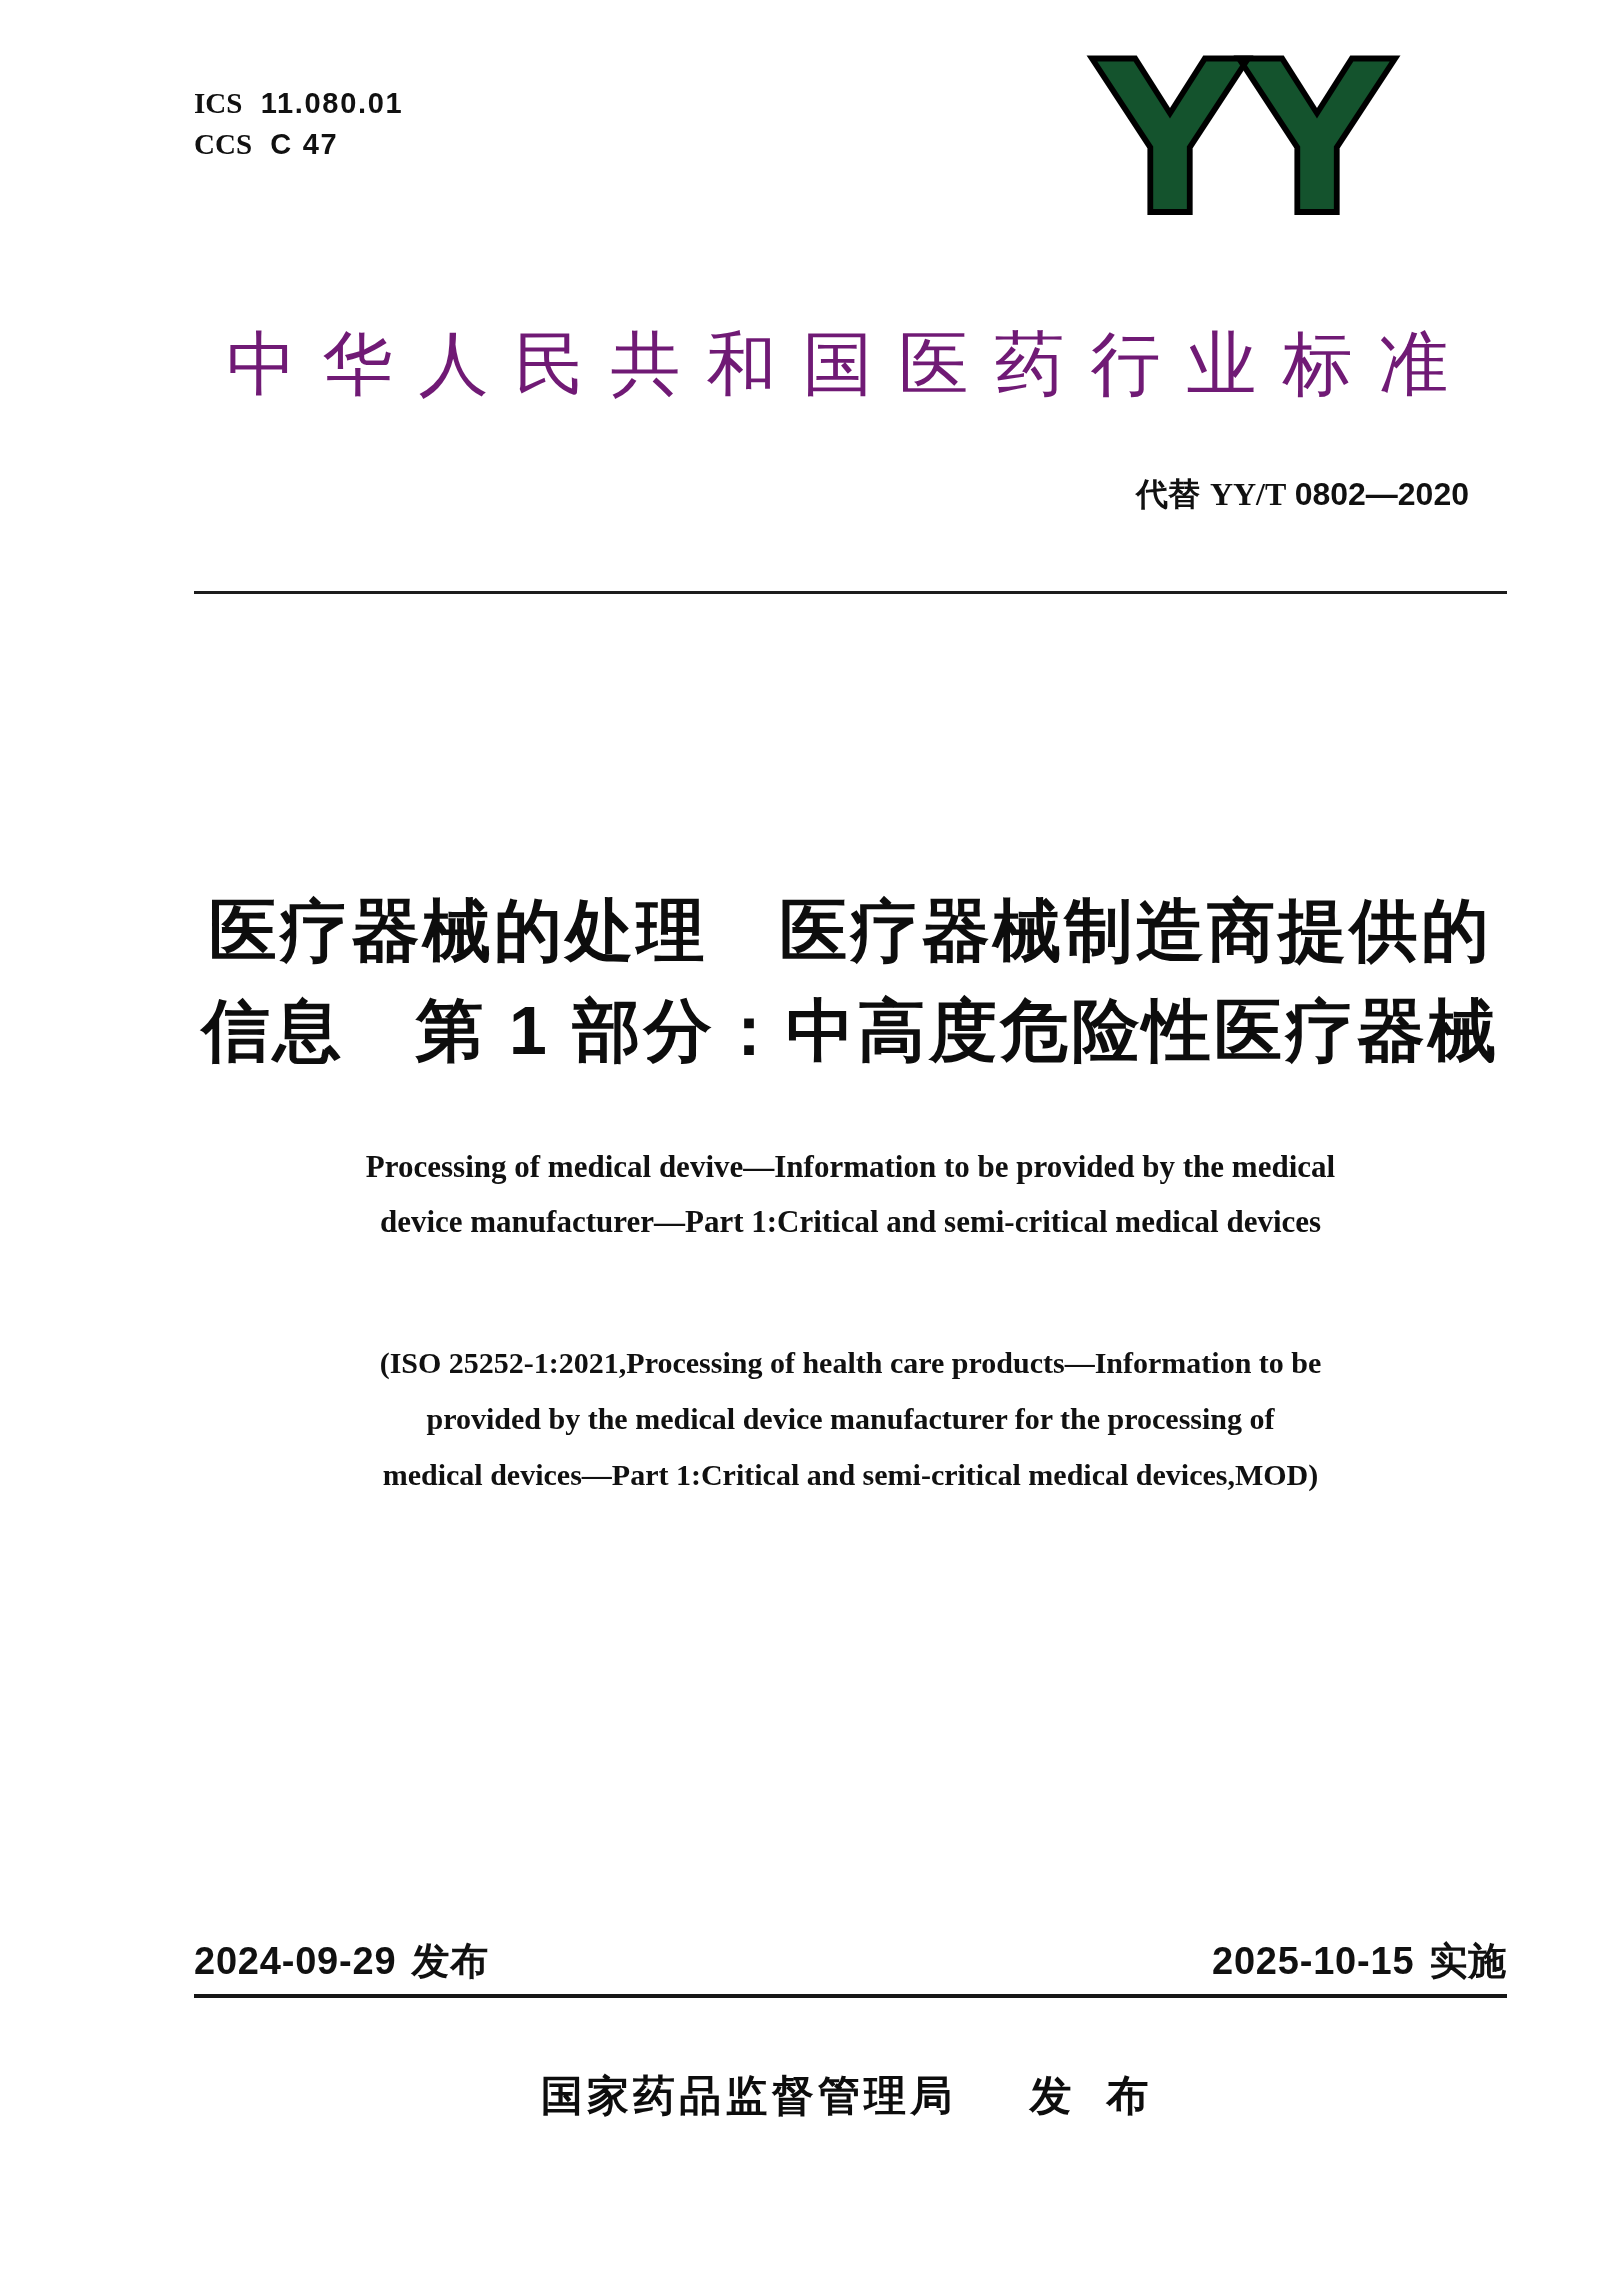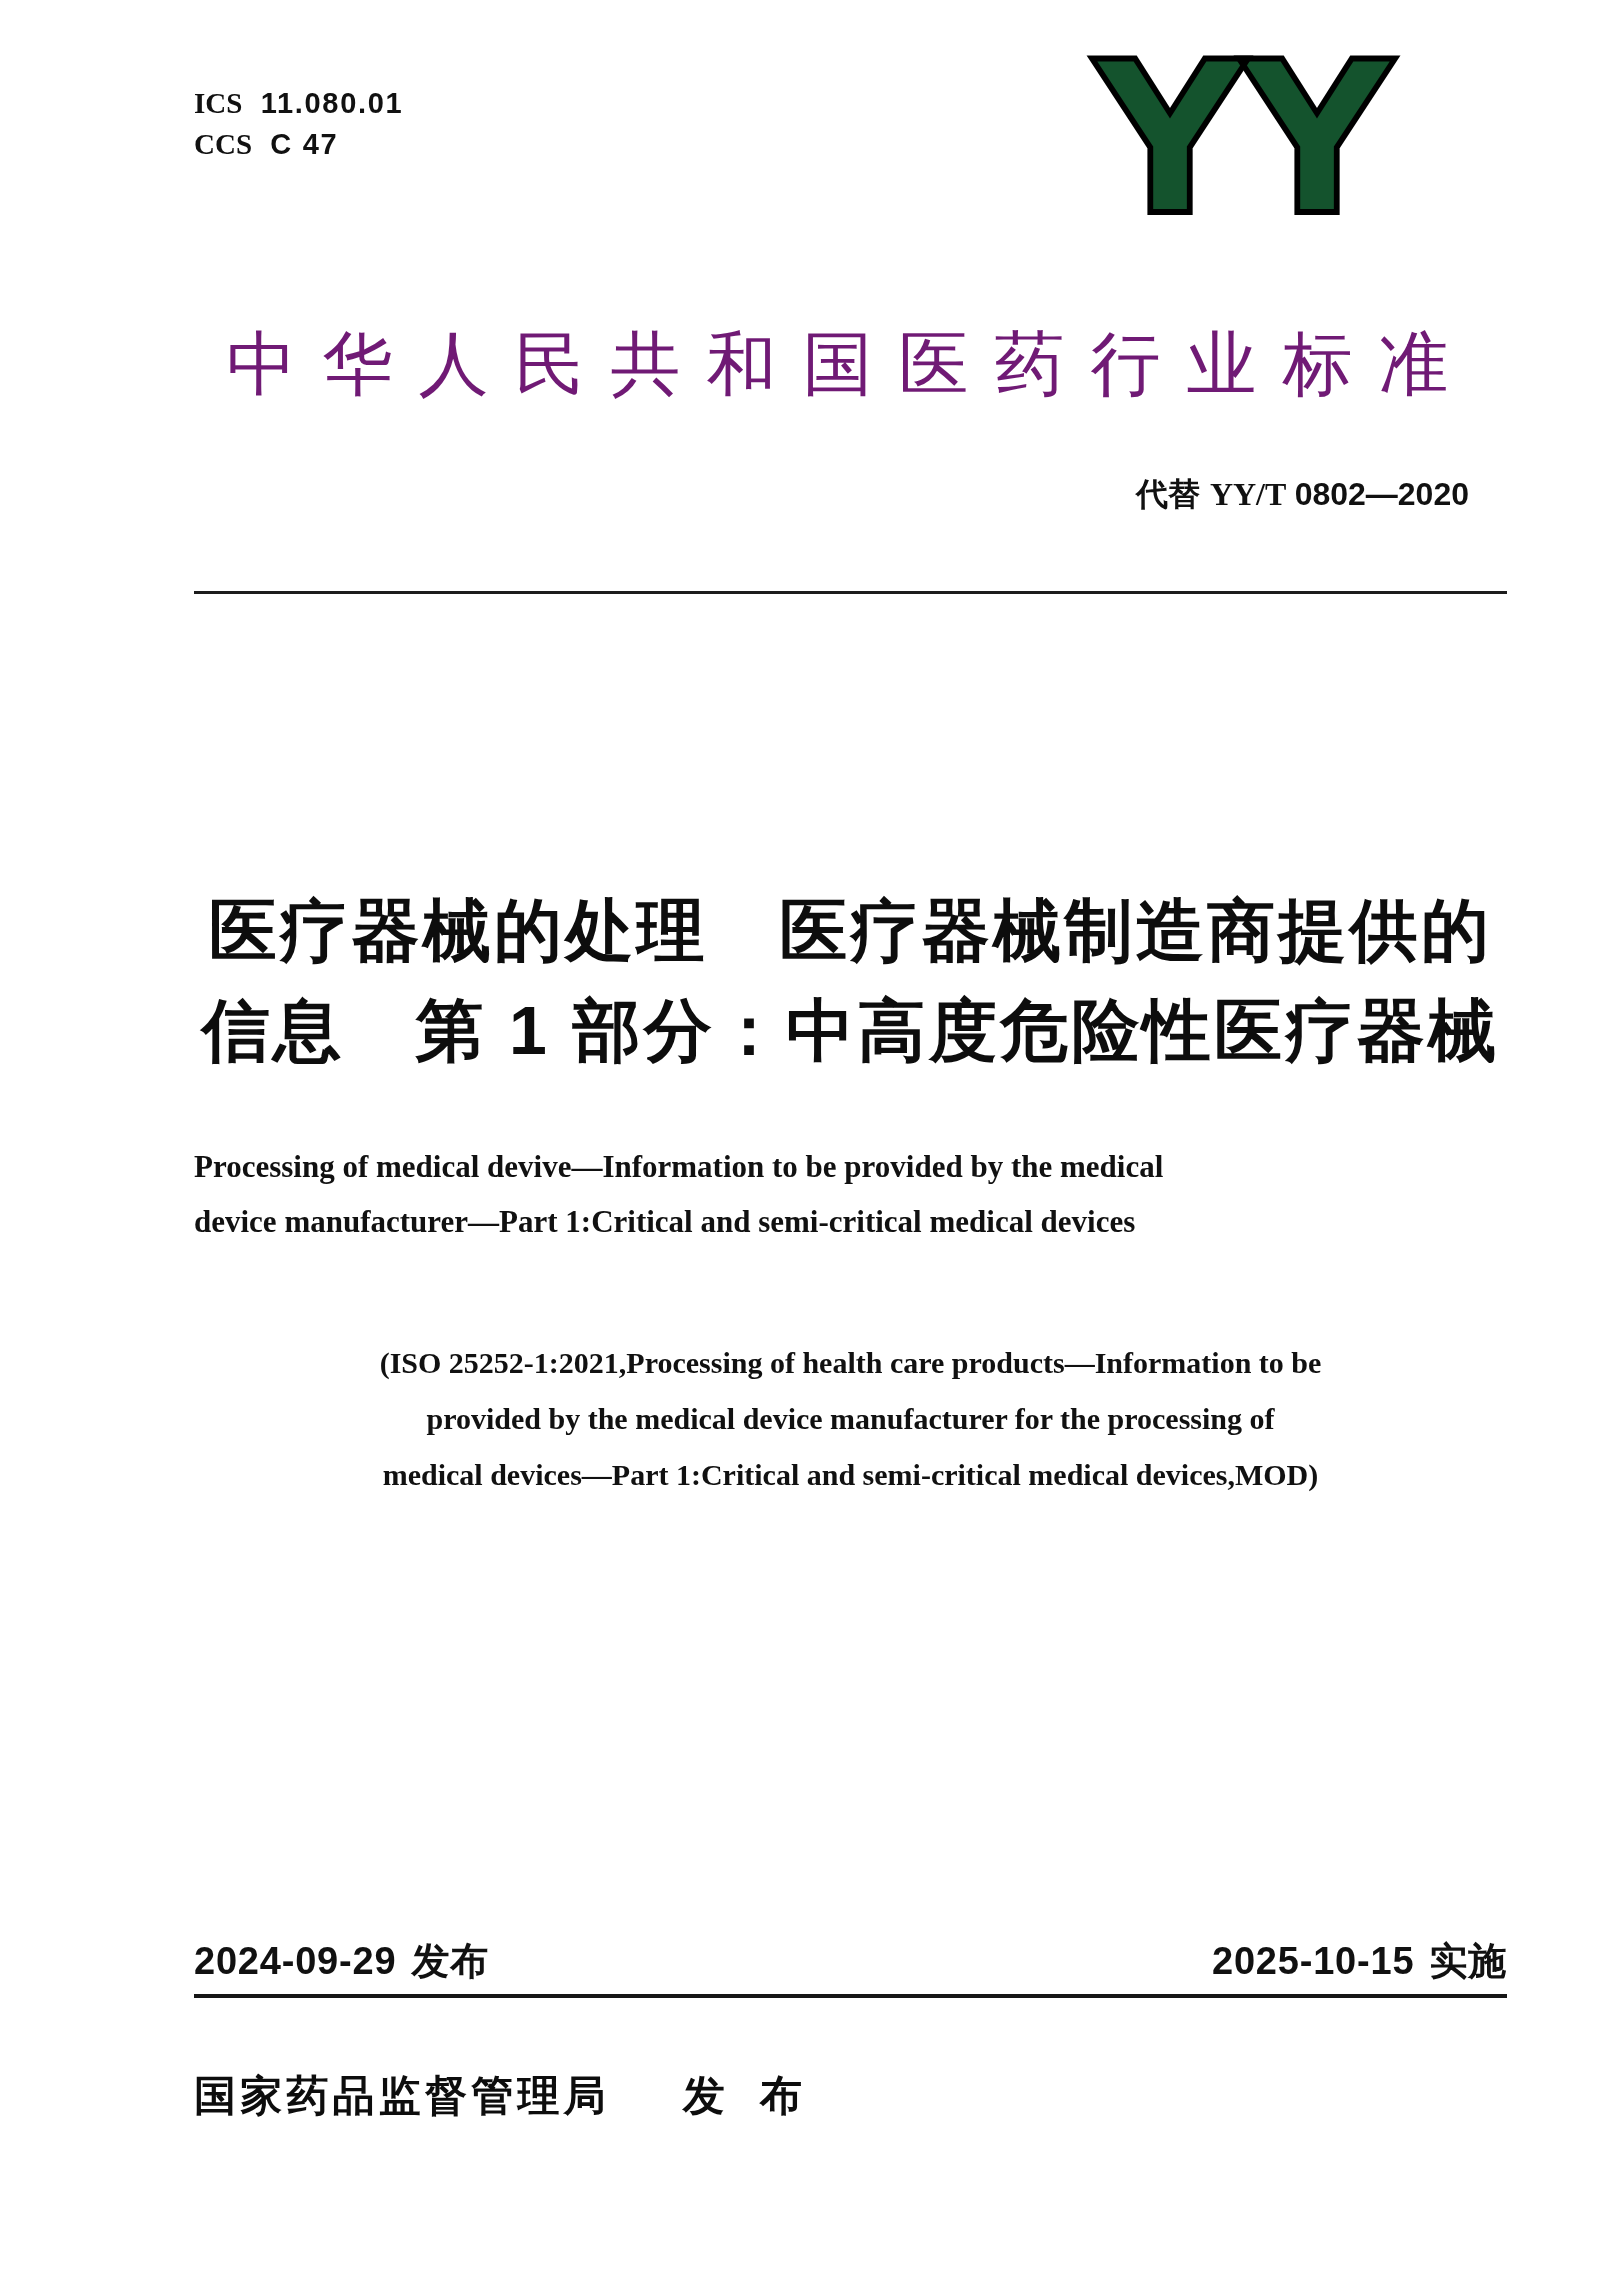--- a/index.html
+++ b/index.html
@@ -108,21 +108,21 @@
   }
   .title-cn.l1 { top: 891px; }
   .title-cn.l2 { top: 991px; }
 
   
   .title-en {
     position: absolute;
     left: 0;
     top: 1139px;
     width: 100%;
-    text-align: left;
+    text-align: center;
     font-family: "Liberation Serif", "DejaVu Serif", serif;
     font-weight: bold;
     font-size: 31px;
     line-height: 55px;
     white-space: nowrap;
   }
 
   
   .iso-note {
     position: absolute;
@@ -159,21 +159,21 @@
     height: 4.2px;
     background: #161616;
   }
 
   
   .publisher {
     position: absolute;
     left: 0;
     top: 2068px;
     width: 100%;
-    text-align: left;
+    text-align: center;
     font-family: "Liberation Sans", "DejaVu Sans", sans-serif;
     font-weight: bold;
     font-size: 42px;
     letter-spacing: 4.2px;
     white-space: nowrap;
     color: #0d0d0d;
   }
   .publisher .action { margin-left: 73px; letter-spacing: 11.7px; }
 </style>
 </head>

